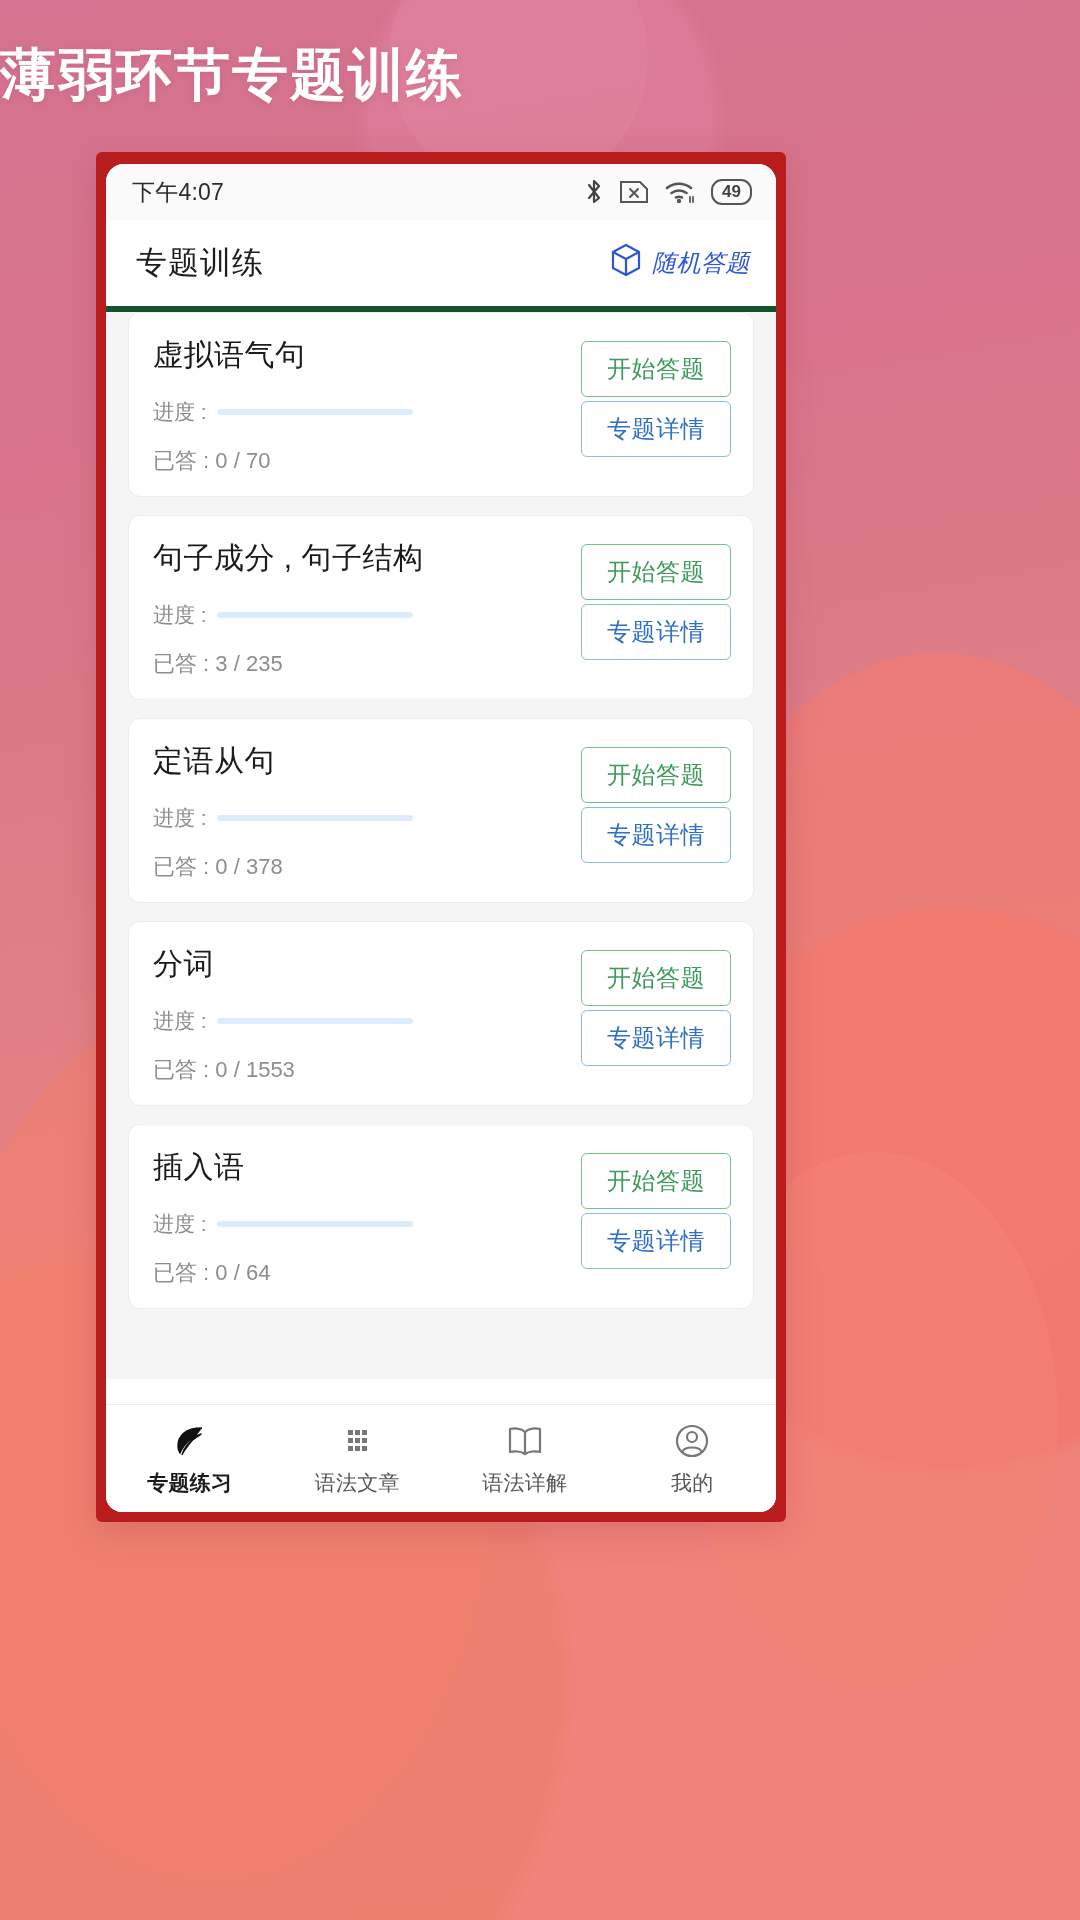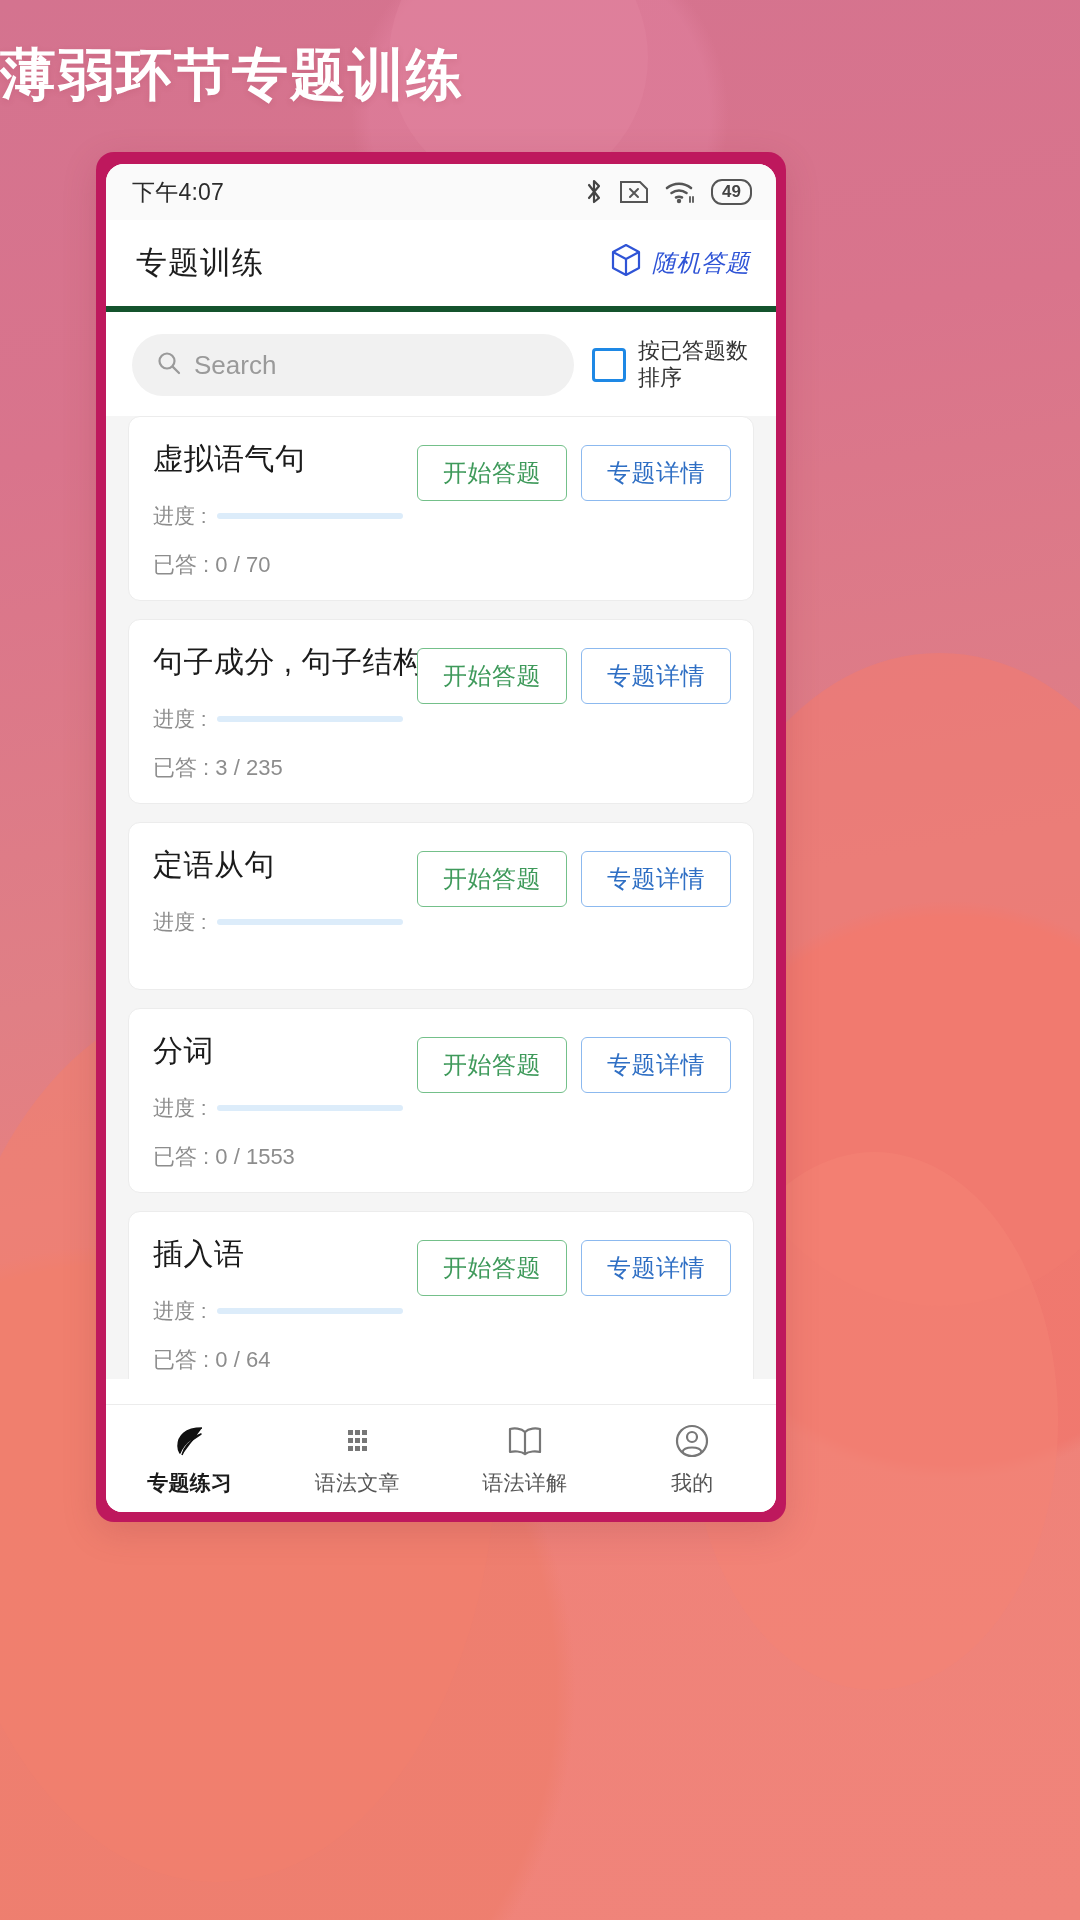--- a/index.html
+++ b/index.html
@@ -56,22 +56,22 @@
     text-shadow: 0 2px 6px rgba(150,50,70,0.16);
   }
 
   
   #phone-frame {
     position: absolute;
     left: 96px;
     top: 152px;
     width: 690px;
     height: 1370px;
-    background: #be185d;
-    border-radius: 18px;
+    background: #b91c1c;
+    border-radius: 6px;
     padding: 12px 10px 10px 10px;
     box-shadow: 0 10px 34px rgba(140,50,70,0.20);
     z-index: 6;
   }
 
   #phone-screen {
     width: 100%;
     height: 100%;
     background: #ffffff;
     border-radius: 18px 18px 16px 16px;
@@ -246,22 +246,22 @@
     height: 100%;
     background: #3e8ede;
     border-radius: 3px;
   }
   .answered-text {
     font-size: 22px;
     color: #8d8d8d;
   }
   .topic-actions {
     display: flex;
-    flex-direction: row;
-    gap: 14px;
+    flex-direction: column;
+    gap: 4px;
     flex: none;
     padding-top: 6px;
   }
   .btn {
     width: 150px;
     height: 56px;
     border-radius: 6px;
     background: #ffffff;
     display: flex;
     align-items: center;
@@ -343,35 +343,20 @@
             <path d="M16 2 L29 9 V25 L16 32 L3 25 V9 Z" fill="none" stroke="#2f54d6" stroke-width="2.2" stroke-linejoin="round"></path>
             <path d="M3 9 L16 16 L29 9 M16 16 V32" fill="none" stroke="#2f54d6" stroke-width="2.2" stroke-linejoin="round"></path>
           </svg>
         </span>
         <span>随机答题</span>
       </div>
     </div>
 
     <div id="content">
 
-      <div id="search-row">
-        <div id="search-input-wrap">
-          <span>
-            <svg width="26" height="26" viewBox="0 0 26 26">
-              <circle cx="11" cy="11" r="7.5" fill="none" stroke="#9a9a9a" stroke-width="2.2"></circle>
-              <path d="M16.6 16.6 L23 23" stroke="#9a9a9a" stroke-width="2.2" stroke-linecap="round"></path>
-            </svg>
-          </span>
-          <input id="search-input" type="text" placeholder="Search" style="">
-        </div>
-        <div id="sort-toggle">
-          <div id="sort-checkbox"></div>
-          <div id="sort-label">按已答题数排序</div>
-        </div>
-      </div>
 
       <div id="topic-list">
           <div class="topic-card">
             <div class="topic-left">
               <div class="topic-title">虚拟语气句</div>
               <div class="progress-row">
                 <span class="progress-label">进度 :</span>
                 <span class="progress-track"><span class="progress-fill" style="width:0%"></span></span>
               </div>
               <div class="answered-text">已答 : 0 / 70</div>
@@ -395,20 +380,21 @@
               <div class="btn btn-detail">专题详情</div>
             </div>
           </div>
           <div class="topic-card">
             <div class="topic-left">
               <div class="topic-title">定语从句</div>
               <div class="progress-row">
                 <span class="progress-label">进度 :</span>
                 <span class="progress-track"><span class="progress-fill" style="width:0%"></span></span>
               </div>
+              <div class="answered-text">已答 : 0 / 378</div>
             </div>
             <div class="topic-actions">
               <div class="btn btn-start">开始答题</div>
               <div class="btn btn-detail">专题详情</div>
             </div>
           </div>
           <div class="topic-card">
             <div class="topic-left">
               <div class="topic-title">分词</div>
               <div class="progress-row">

